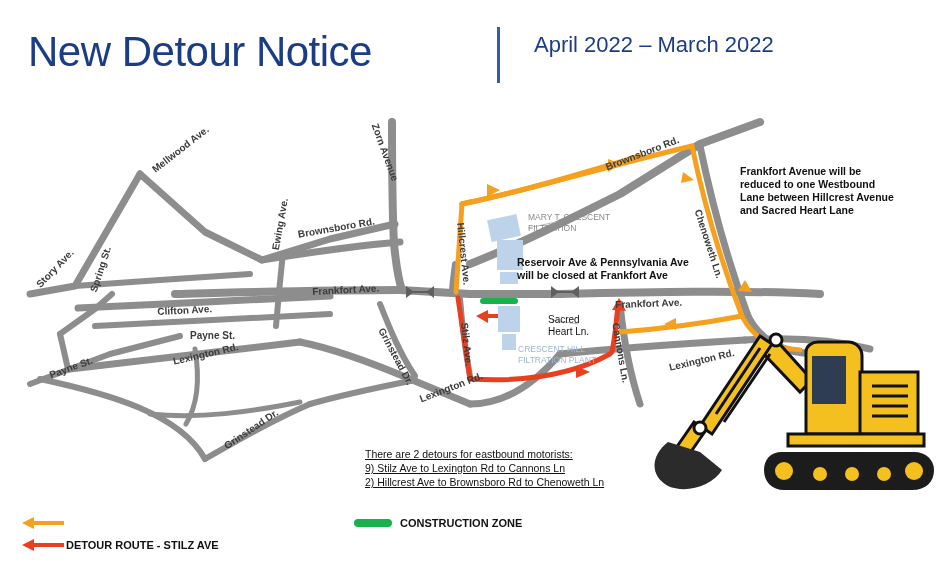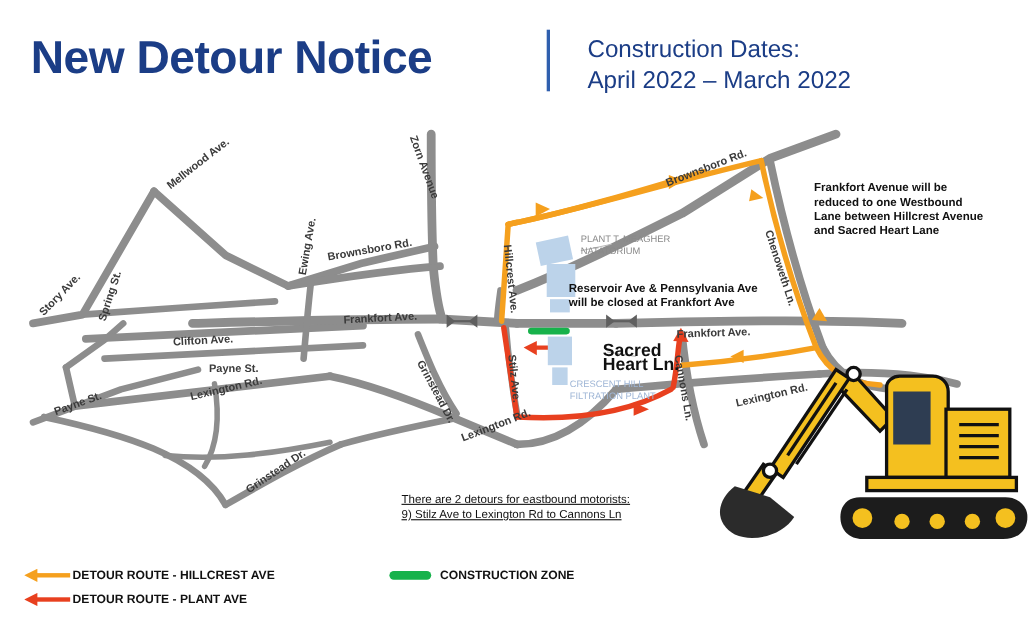--- a/index.html
+++ b/index.html
@@ -22,21 +22,21 @@
     position: absolute;
     left: 0; top: 0;
     width: 937px;
     height: 104px;
   }
   #title {
     position: absolute;
     left: 28px;
     top: 28px;
     font-size: 42px;
-    font-weight: bold;
+    font-weight: normal;
     color: #1b3d86;
     letter-spacing: -0.5px;
     white-space: nowrap;
   }
   #header-divider {
     position: absolute;
     left: 497px;
     top: 27px;
     width: 3px;
     height: 56px;
@@ -88,25 +88,24 @@
   }
   .bluelabel {
     position: absolute;
     font-size: 8.5px;
     color: #9fb6d6;
     line-height: 11px;
     white-space: nowrap;
   }
   .blacklabel {
     position: absolute;
-    font-size: 16px;
+    font-size: 10px;
     color: #111111;
     line-height: 12px;
     white-space: nowrap;
-    font-weight: bold;
   }
   #detour-note {
     position: absolute;
     left: 365px;
     top: 343px;
     font-size: 10.5px;
     color: #111111;
     line-height: 14px;
     white-space: nowrap;
     text-decoration: underline;
@@ -132,21 +131,20 @@
 </style>
 </head>
 <body>
 
 <div id="page">
 
   <div id="header">
     <div id="title">New Detour Notice</div>
     <div id="header-divider"></div>
     <div id="dates">
-      <div>Construction Dates:</div>
       <div>April 2022 – March 2022</div>
     </div>
   </div>
 
   <div id="map">
 
     <svg class="map-svg" width="937" height="390" viewBox="0 0 937 390">
 
       <g stroke="#8d8d8d" fill="none" stroke-linecap="round" stroke-linejoin="round">
 
@@ -306,37 +304,38 @@
     </div>
 
     <div class="callout" style="left:740px; top:61px;">
       <div>Frankfort Avenue will be</div>
       <div>reduced to one Westbound</div>
       <div>Lane between Hillcrest Avenue</div>
       <div>and Sacred Heart Lane</div>
     </div>
 
     <div class="smalllabel" style="left:528px; top:108px;">
-      <div>PLANT T. MEAGHER</div>
-      <div>NATATORIUM</div>
+      <div>MARY T. CRESCENT</div>
+      <div>FILTRATION</div>
     </div>
 
     <div class="bluelabel" style="left:518px; top:240px;">
       <div>CRESCENT HILL</div>
       <div>FILTRATION PLANT</div>
     </div>
 
     <div class="blacklabel" style="left:548px; top:210px;">
       <div>Sacred</div>
       <div>Heart Ln.</div>
     </div>
 
     <div id="detour-note">
       <div>There are 2 detours for eastbound motorists:</div>
       <div>9) Stilz Ave to Lexington Rd to Cannons Ln</div>
+      <div>2) Hillcrest Ave to Brownsboro Rd to Chenoweth Ln</div>
     </div>
 
     <svg class="map-svg" width="937" height="390" viewBox="0 0 937 390" style="pointer-events:none;">
       <g>
 
         <path d="M776,236 L812,276 L800,288 L762,248 Z" fill="#f4c01f" stroke="#111" stroke-width="3"></path>
         <path d="M772,240 L712,330 L700,322 L760,232 Z" fill="#f4c01f" stroke="#111" stroke-width="3"></path>
         <path d="M706,326 L688,352 L676,344 L694,318 Z" fill="#f4c01f" stroke="#111" stroke-width="3"></path>
 
         <line x1="770" y1="250" x2="724" y2="318" stroke="#111" stroke-width="3"></line>
@@ -370,27 +369,26 @@
         </g>
       </g>
     </svg>
   </div>
 
   <div id="legend">
     <svg class="legend-swatch" style="left:22px; top:17px;" width="42" height="12" viewBox="0 0 42 12">
       <rect x="10" y="4" width="32" height="4" fill="#f5a01e"></rect>
       <polygon points="0,6 12,0 12,12" fill="#f5a01e"></polygon>
     </svg>
-    <div class="legend-item" style="left:66px; top:17px;">DETOUR ROUTE - HILLCREST AVE</div>
 
     <svg class="legend-swatch" style="left:22px; top:39px;" width="42" height="12" viewBox="0 0 42 12">
       <rect x="10" y="4" width="32" height="4" fill="#e8401f"></rect>
       <polygon points="0,6 12,0 12,12" fill="#e8401f"></polygon>
     </svg>
-    <div class="legend-item" style="left:66px; top:39px;">DETOUR ROUTE - PLANT AVE</div>
+    <div class="legend-item" style="left:66px; top:39px;">DETOUR ROUTE - STILZ AVE</div>
 
     <svg class="legend-swatch" style="left:352px; top:17px;" width="42" height="12" viewBox="0 0 42 12">
       <rect x="2" y="2" width="38" height="8" rx="4" fill="#17b24b"></rect>
     </svg>
     <div class="legend-item" style="left:400px; top:17px;">CONSTRUCTION ZONE</div>
   </div>
 
 </div>
 
 </body></html>

